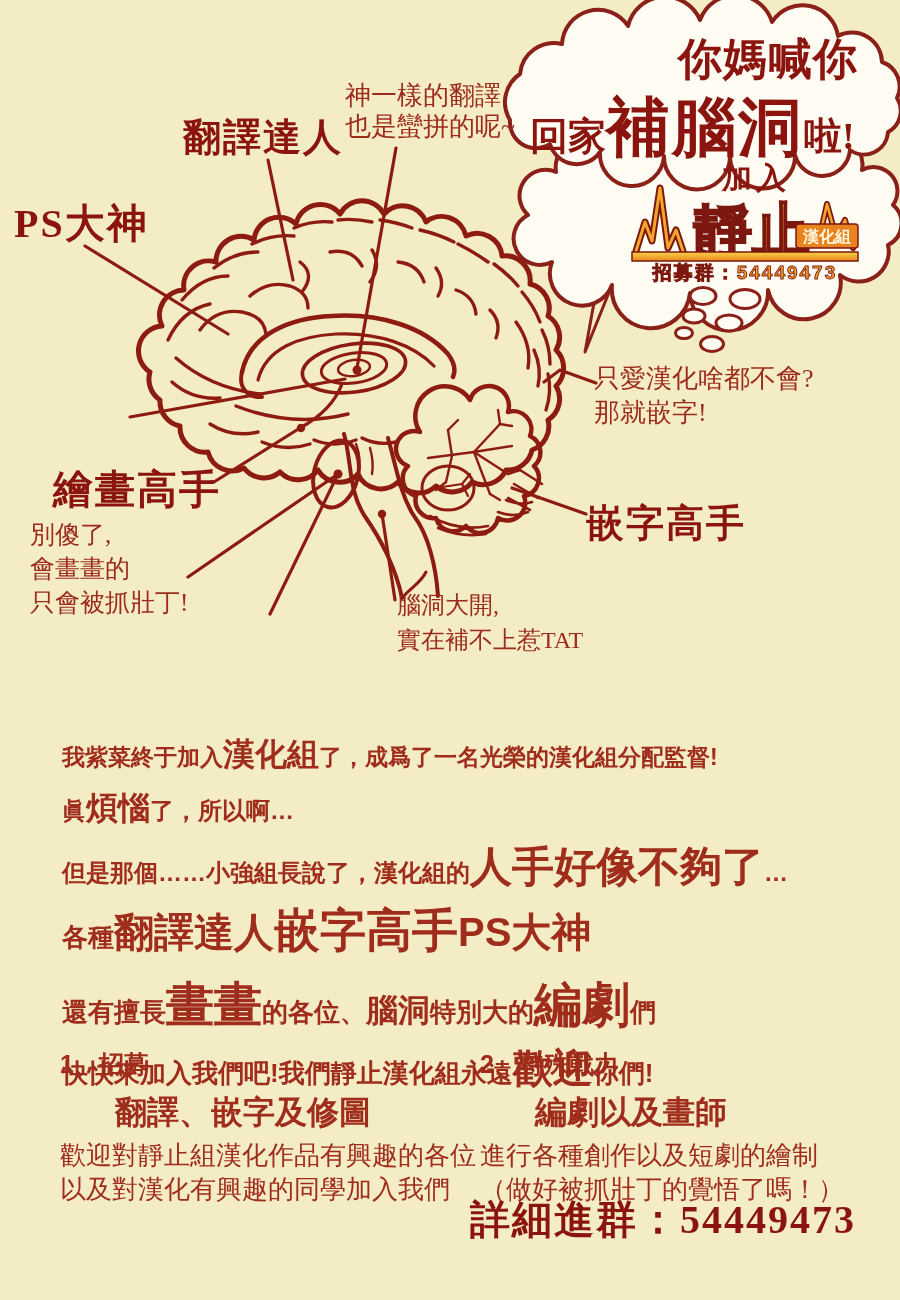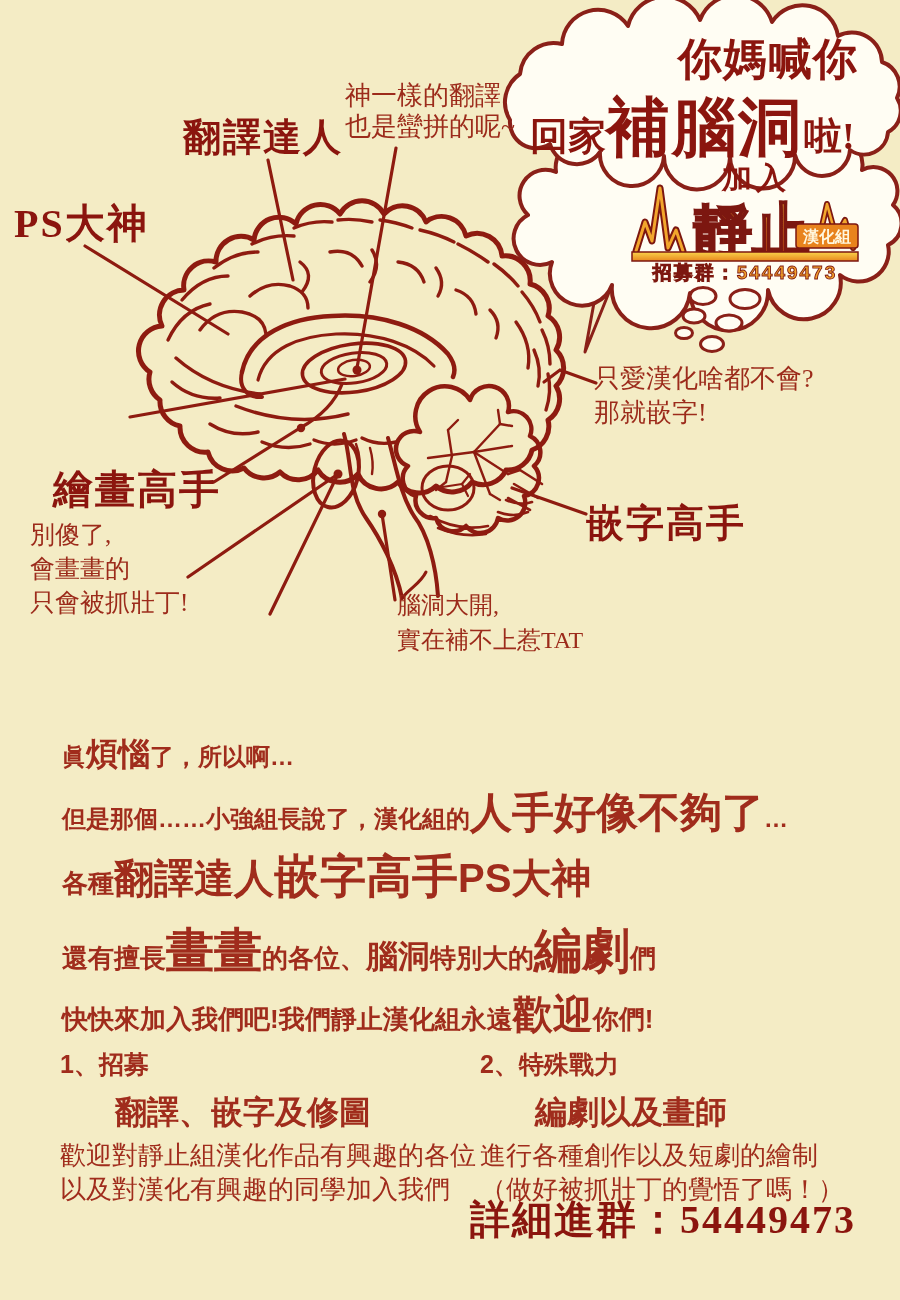--- a/index.html
+++ b/index.html
@@ -225,20 +225,21 @@
   <div class="abs cap" style="left:397px;top:588px;font-size:24px;line-height:1.45;">腦洞大開,
 實在補不上惹TAT</div>
   <div class="abs cap" style="left:594px;top:362px;font-size:26px;line-height:1.3;">只愛漢化啥都不會?
 那就嵌字!</div>
 
   <div class="abs shout1" style="left:678px;top:30px;">你媽喊你</div>
   <div class="abs shout2" style="left:530px;top:84px;"><span class="seg bl-n">回家</span><span class="seg bl-xl">補腦洞</span><span class="seg bl-n">啦!</span></div>
   <div class="abs join" style="left:722px;top:158px;">加入</div>
 
   <div class="abs intro" style="left:62px;top:733px;width:810px;">
+    <div class="intro-line ml1"><span class="seg s21">我紫菜終于加入</span><span class="seg b31">漢化組</span><span class="seg s21">了，成爲了一名光榮的漢化組分配監督!</span></div>
     <div class="intro-line ml3"><span class="seg s22">眞</span><span class="seg b31">煩惱</span><span class="seg s22">了，所以啊…</span></div>
     <div class="intro-line ml2"><span class="seg s22">但是那個……小強組長說了，漢化組的</span><span class="seg b40">人手好像不夠了</span><span class="seg s22">…</span></div>
     <div class="intro-line ml4"><span class="seg s24">各種</span><span class="seg b34">翻譯達人</span><span class="seg b46">嵌字高手</span><span class="seg b34">PS大神</span></div>
     <div class="intro-line ml5"><span class="seg s24">還有擅長</span><span class="seg b44">畫畫</span><span class="seg s24">的各位、</span><span class="seg b31">腦洞</span><span class="seg s24">特別大的</span><span class="seg b44">編劇</span><span class="seg s24">們</span></div>
     <div class="intro-line"><span class="seg s25">快快來加入我們吧!我們靜止漢化組永遠</span><span class="seg b38">歡迎</span><span class="seg s25">你們!</span></div>
   </div>
 
   <div class="abs recruit" style="left:60px;top:1016px;width:840px;margin-top:32px;">
     <div class="rcol">
       <div class="rnum">1、招募</div>

